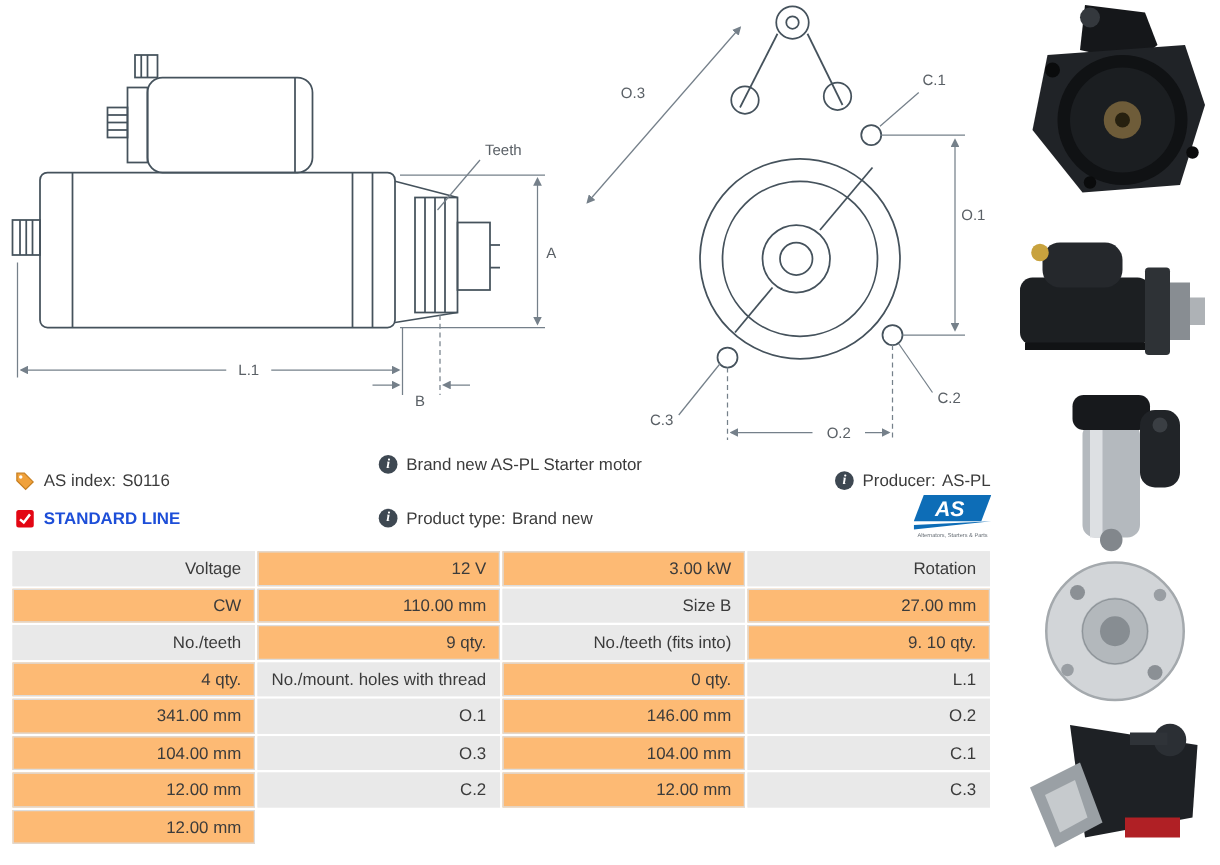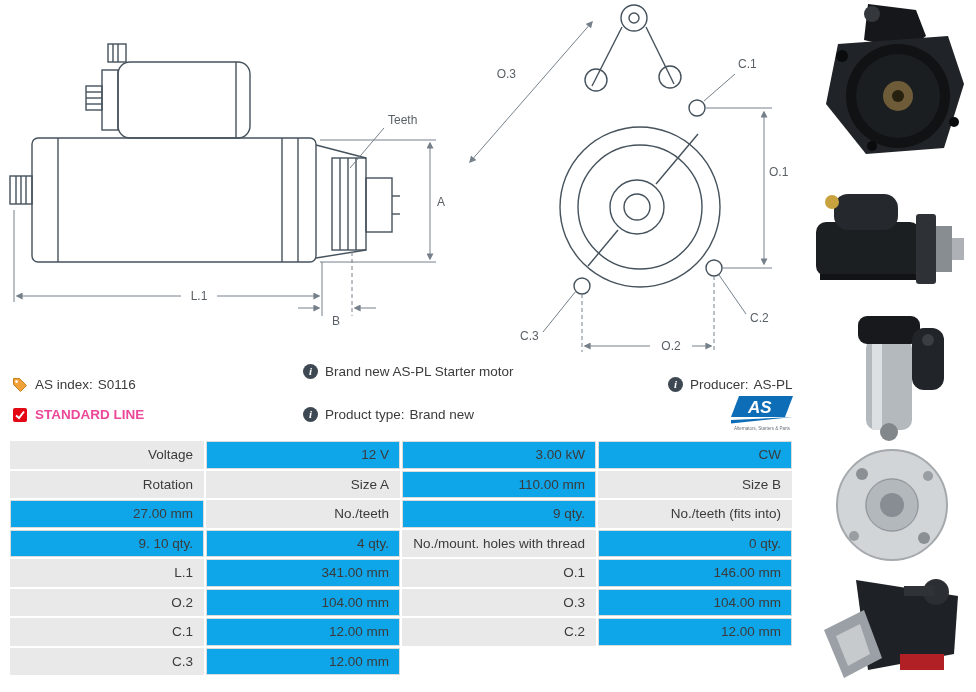--- a/index.html
+++ b/index.html
@@ -15,27 +15,27 @@
   #photo5{top:566px;height:124px}
   .photo svg{display:block;width:100%;height:100%}
   .info-item{position:absolute;display:flex;align-items:flex-start;gap:7px;
              font-size:13.5px;white-space:nowrap;height:18px}
   .info-item b{font-weight:normal}
   .info-item .txt{display:inline-flex;gap:5px;align-items:baseline}
   .icon{flex:0 0 auto;display:block}
   .info-icon{width:15px;height:15px;border-radius:50%;background:#3e4852;color:#fff;
              font-size:11px;line-height:15px;text-align:center;font-weight:bold}
   .info-icon::before{content:"i";font-style:italic;font-family:"Liberation Serif",serif}
-  .red-text{color:#ec4899;font-weight:bold}
+  .red-text{color:#1d4ed8;font-weight:bold}
   .spec-table{position:absolute;left:10px;top:441px;width:782px;display:grid;
               grid-template-columns:repeat(4,1fr);gap:2px}
   .cell{display:flex;align-items:center;justify-content:flex-end;text-align:left;
         padding:4px 10px;font-size:13.5px;line-height:1.3;border:1px solid;min-height:27px}
   .cell.lbl{background:#e9e9e9;border-color:#e9e9e9}
-  .cell.val{background:#0ea5e9;border-color:#dcdcdc}
+  .cell.val{background:#fdba74;border-color:#dcdcdc}
   .as-logo{position:absolute;left:731px;top:396px;width:62px}
   .as-logo svg{display:block}
 </style>
 </head>
 <body>
 
 <div class="page">
 
   <svg class="drawings" width="800" height="370" viewBox="0 0 800 370" xmlns="http://www.w3.org/2000/svg">
     <defs>
@@ -241,23 +241,22 @@
       <path d="M0,48 L124,42 L0,55 Z" fill="#0d6db7"></path>
       <text x="62" y="67" font-size="9" fill="#6a7178" text-anchor="middle">Alternators, Starters &amp; Parts</text>
     </svg>
   </div>
 
   <div class="spec-table">
     <div class="cell lbl">Voltage</div>
     <div class="cell val">12 V</div>
     <div class="cell val">3.00 kW</div>
 
+    <div class="cell lbl">Rotation</div>
     <div class="cell val">CW</div>
-    <div class="cell lbl">Rotation</div>
-    <div class="cell lbl">Size A</div>
     <div class="cell val">110.00 mm</div>
 
     <div class="cell lbl">Size B</div>
     <div class="cell val">27.00 mm</div>
     <div class="cell lbl">No./teeth</div>
     <div class="cell val">9 qty.</div>
 
     <div class="cell lbl">No./teeth (fits into)</div>
     <div class="cell val">9. 10 qty.</div>
     <div class="cell val">4 qty.</div>

